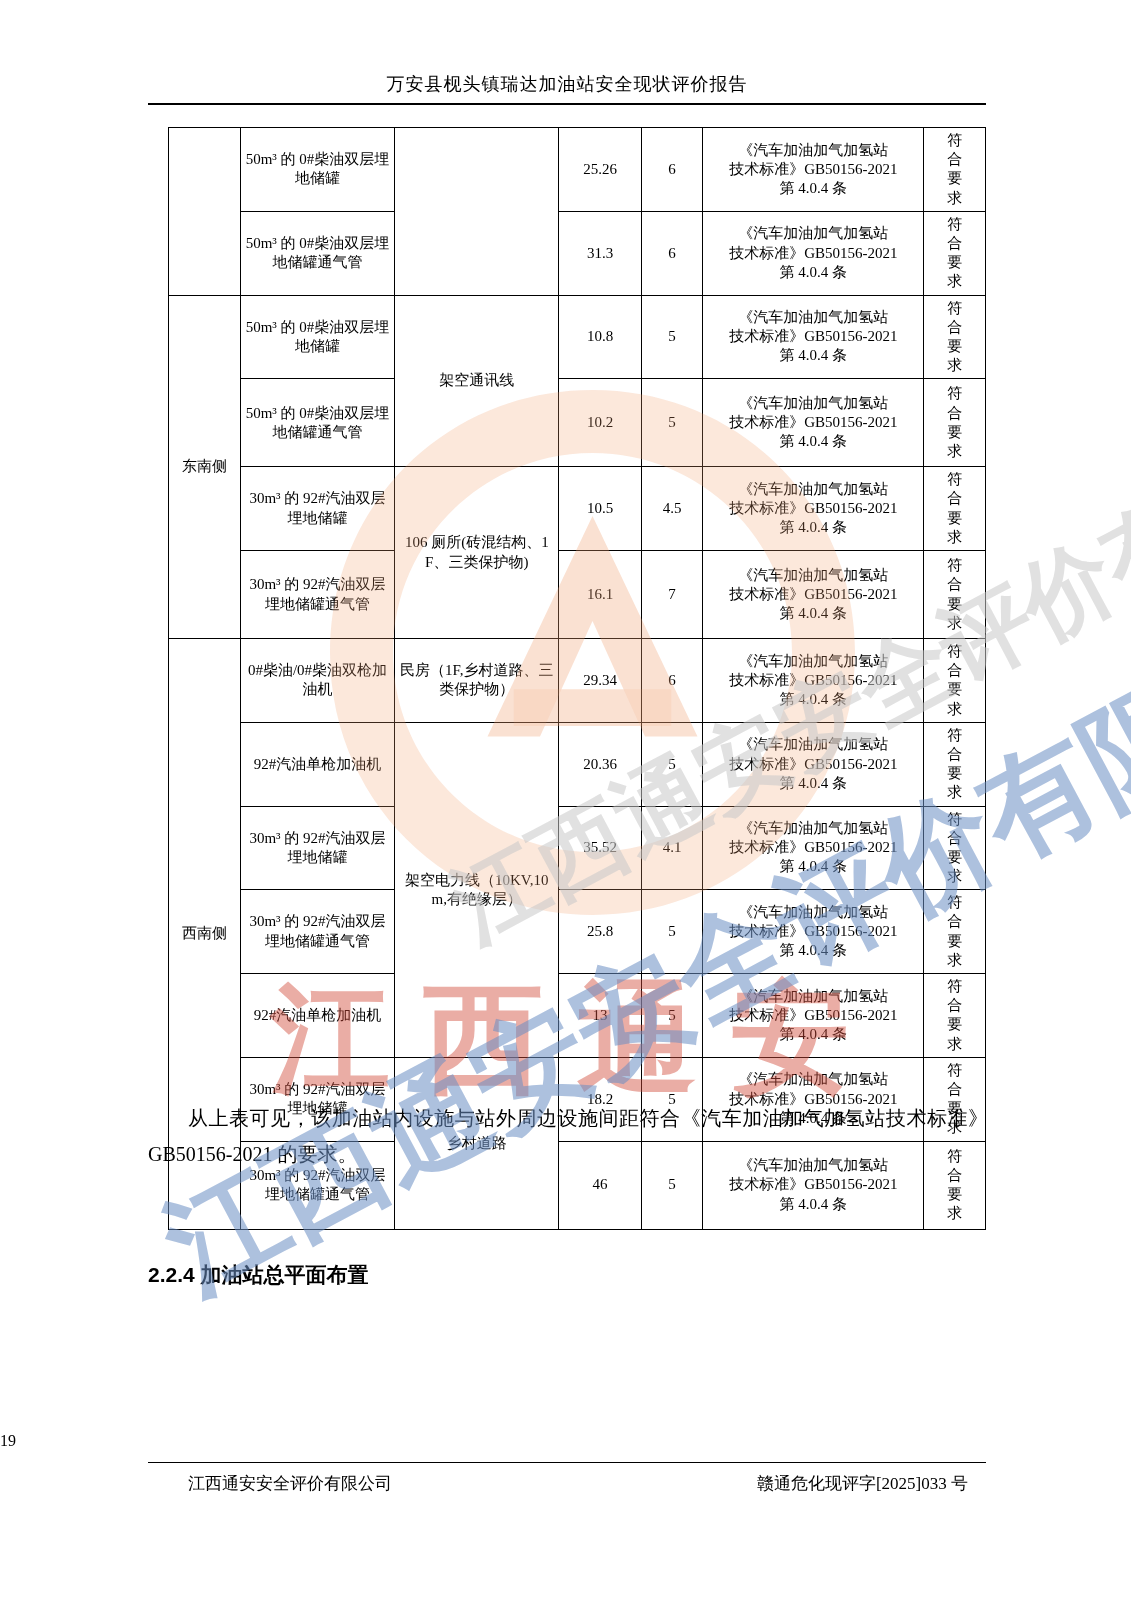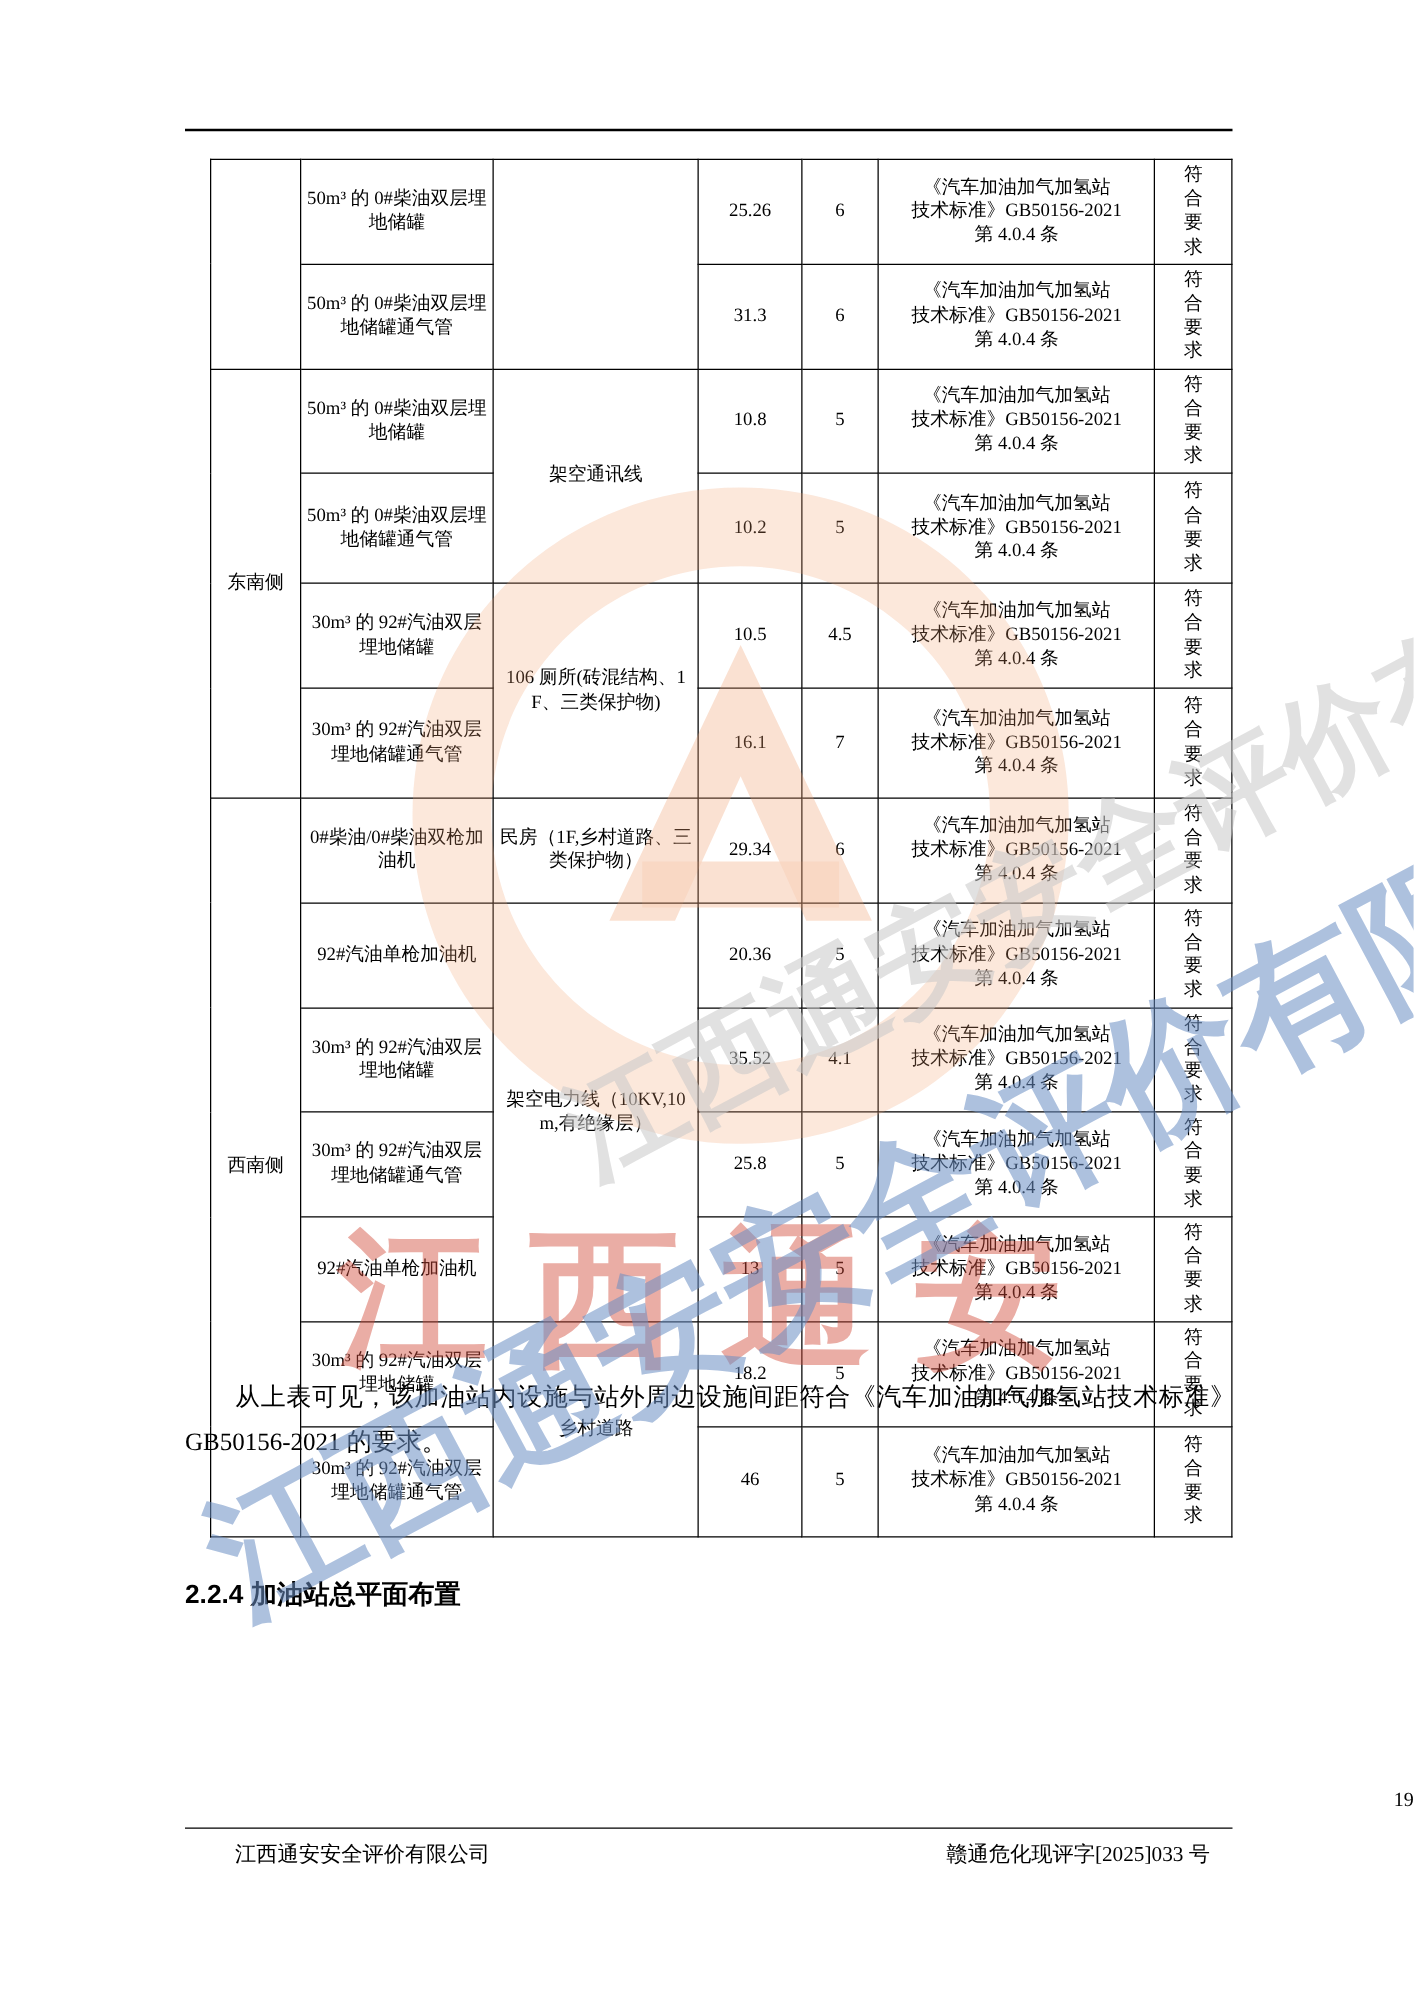--- a/index.html
+++ b/index.html
@@ -104,21 +104,21 @@
     font-family: "Liberation Sans", sans-serif;
     font-weight: bold;
     font-size: 21px;
   }
   
   .pgnum {
     position: absolute;
     top: 1432px;
     left: 0;
     width: 1131px;
-    text-align: right;
+    text-align: left;
     font-size: 16px;
   }
   .ftr-rule {
     position: absolute;
     top: 1462px;
     left: 148px;
     width: 838px;
     border-bottom: 1px solid #000;
   }
   .ftr {
@@ -145,20 +145,21 @@
                  M250 60 C 145 60 60 145 60 250 C 60 355 145 440 250 440 C 355 440 440 355 440 250 C 440 145 355 60 250 60 Z" fill="#f0a070" opacity="0.55"></path>
         <path d="M150 330 L250 120 L350 330 L300 330 L250 220 L200 330 Z" fill="#f0a070" opacity="0.7"></path>
         <path d="M175 285 L325 285 L325 320 L175 320 Z" fill="#f0a070" opacity="0.7"></path>
       </g>
       <text x="560" y="1080" font-family="Liberation Sans, sans-serif" font-size="120" font-weight="bold" fill="#d24b3a" opacity="0.45" text-anchor="middle">江 西 通 安</text>
     </svg>
     <div class="wm-text rot wm-blue" style="left:140px; top:1190px; font-size:115px;">江西通安安全评价有限公司</div>
     <div class="wm-text rot" style="left:430px; top:860px; font-size:92px; color:#c9c9c9;">江西通安安全评价有限公司</div>
   </div>
 
+  <div class="hdr">万安县枧头镇瑞达加油站安全现状评价报告</div>
   <div class="hdr-rule"></div>
 
   <table class="dist">
     <colgroup>
       <col class="c-side">
         <col class="c-fac">
         <col class="c-out">
         <col class="c-dist">
       <col class="c-req">
         <col class="c-std">

